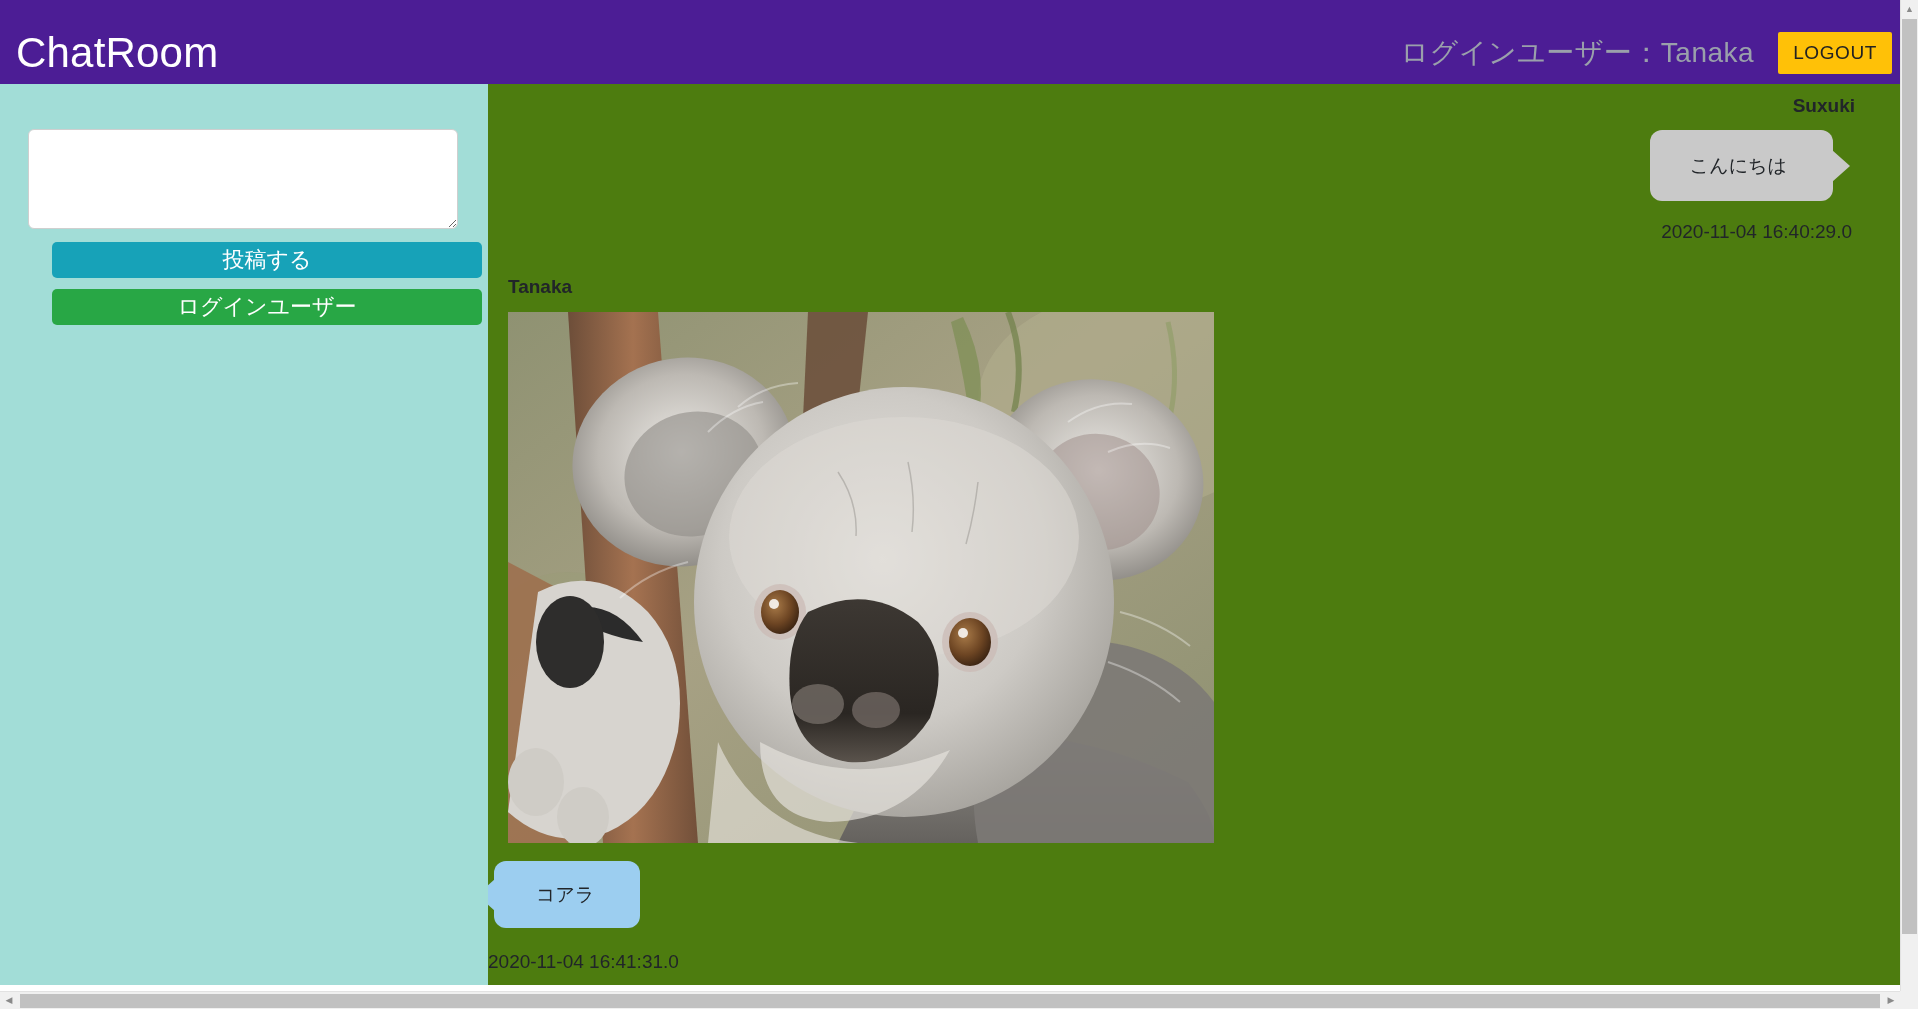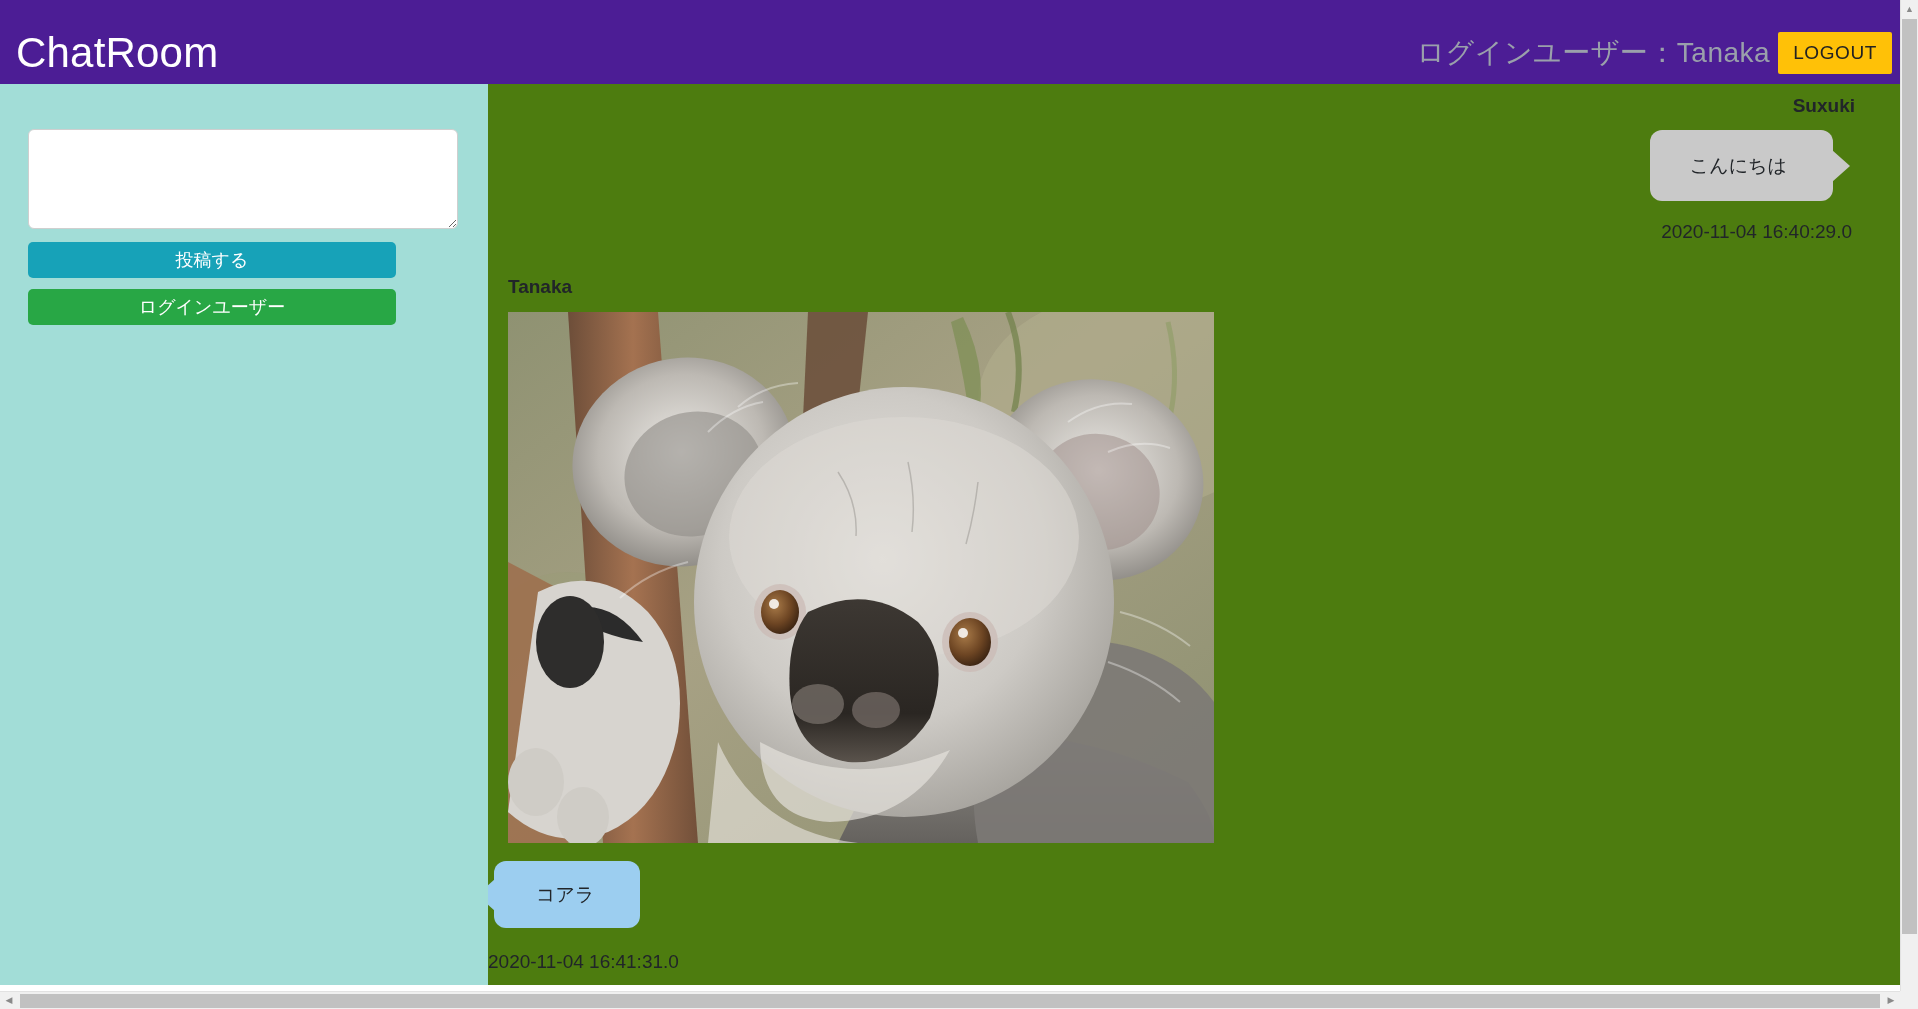--- a/index.html
+++ b/index.html
@@ -40,21 +40,21 @@
     padding-left: 16px;
     line-height: 1;
     white-space: nowrap;
   }
 
   .header-right {
     margin-left: auto;
     display: flex;
     align-items: center;
     padding-right: 8px;
-    gap: 8px;
+    gap: 24px;
   }
 
   .login-user {
     color: #9aa0ab;
     font-size: 28px;
     white-space: nowrap;
     letter-spacing: 0.5px;
   }
 
   .logout-btn {
@@ -93,30 +93,31 @@
     resize: both;
     outline: none;
     font-family: "Liberation Sans", "DejaVu Sans", sans-serif;
     font-size: 18px;
     padding: 8px 10px;
     color: #333;
   }
 
   .side-btn {
     display: block;
-    width: 368px;
+    width: 430px;
     height: 36px;
     margin-top: 13px;
     border: none;
     border-radius: 5px;
     color: #ffffff;
-    font-size: 18px;
+    font-size: 22px;
     font-family: "Liberation Sans", "DejaVu Sans", sans-serif;
     cursor: pointer;
     line-height: 1;
+    margin-left: 24px;
   }
   .side-btn.post { background: #17a2b8; }
   .side-btn.attach { background: #28a745; margin-top: 11px; }
 
   
   .chat {
     position: absolute;
     left: 488px;
     top: 84px;
     width: 1412px;

